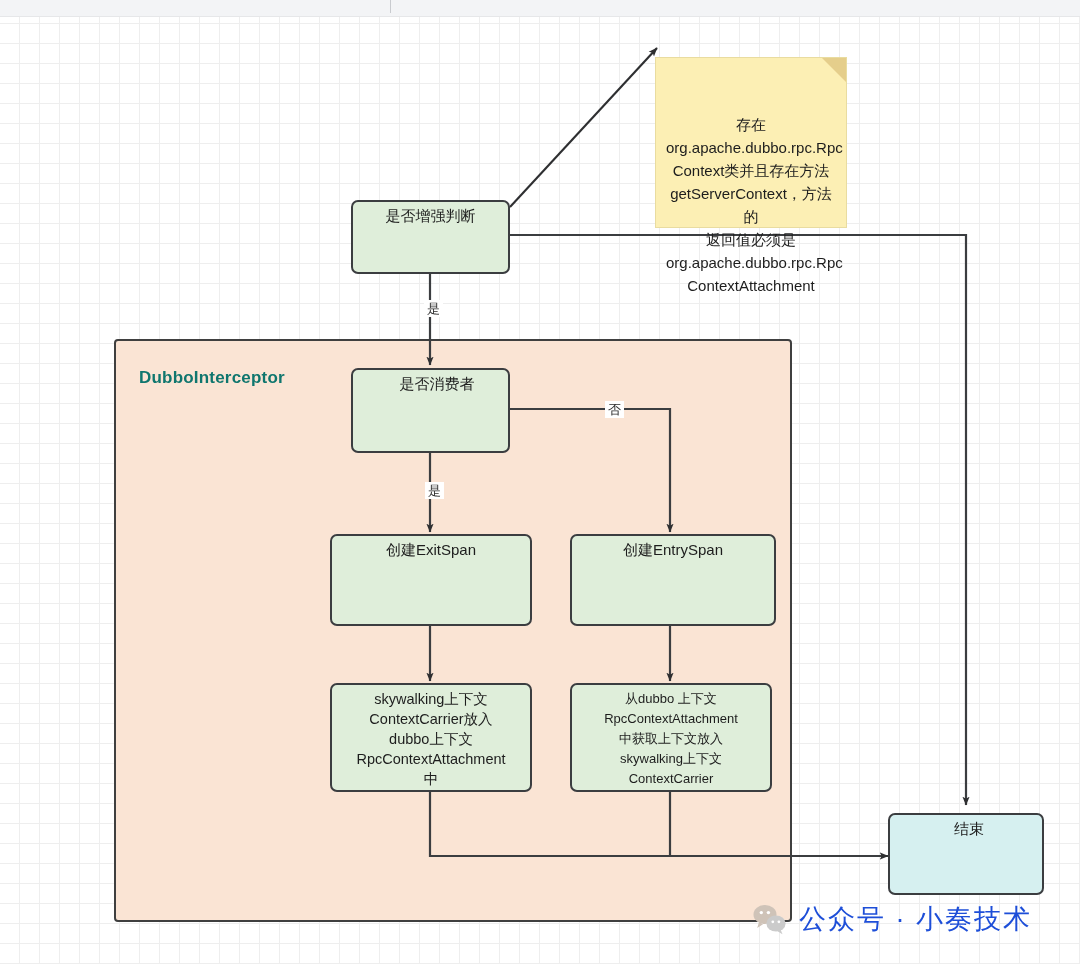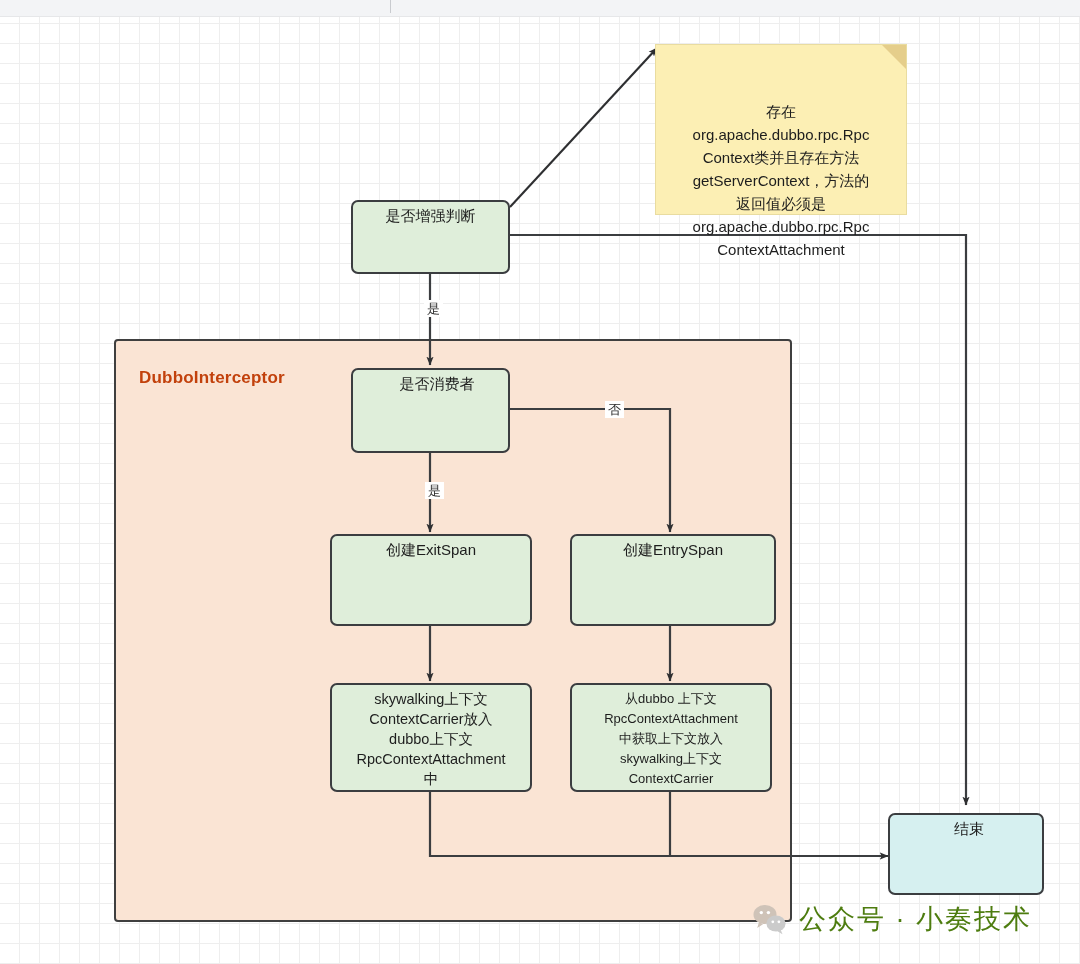--- a/index.html
+++ b/index.html
@@ -64,21 +64,21 @@
     position: absolute;
     box-sizing: border-box;
     background: #FAE4D4;
     border: 2px solid #3f3f3f;
     border-radius: 4px;
   }
   .group-title {
     position: absolute;
     font-weight: bold;
     font-size: 17px;
-    color: #c2410c;
+    color: #0f766e;
     letter-spacing: 0.2px;
     white-space: nowrap;
   }
 
   
   .node {
     position: absolute;
     box-sizing: border-box;
     border: 2px solid #3b3d40;
     border-radius: 7px;
@@ -131,21 +131,21 @@
   #watermark {
     position: absolute;
     left: 752px; top: 901px;
     display: flex;
     align-items: center;
     gap: 11px;
     opacity: 1;
   }
   #watermark .wm-text {
     font-size: 27px;
-    color: #4d7c0f;
+    color: #1d4ed8;
     letter-spacing: 2px;
     white-space: nowrap;
   }
 </style>
 </head>
 <body>
 
 <div id="canvas"></div>
 
 <div id="topbar">
@@ -228,21 +228,21 @@
 RpcContextAttachment
 中获取上下文放入
 skywalking上下文
 ContextCarrier</span>
 </div>
 
 <div class="node blue" style="left:888px; top:813px; width:156px; height:82px;">
   <span class="txt">结束</span>
 </div>
 
-<div class="note" style="left:655px; top:44px; width:252px; height:171px;">
+<div class="note" style="left:655px; top:57px; width:192px; height:171px;">
   <div class="fold"></div>
   <span>存在
 org.apache.dubbo.rpc.Rpc
 Context类并且存在方法
 getServerContext，方法的
 返回值必须是
 org.apache.dubbo.rpc.Rpc
 ContextAttachment</span>
 </div>
 

